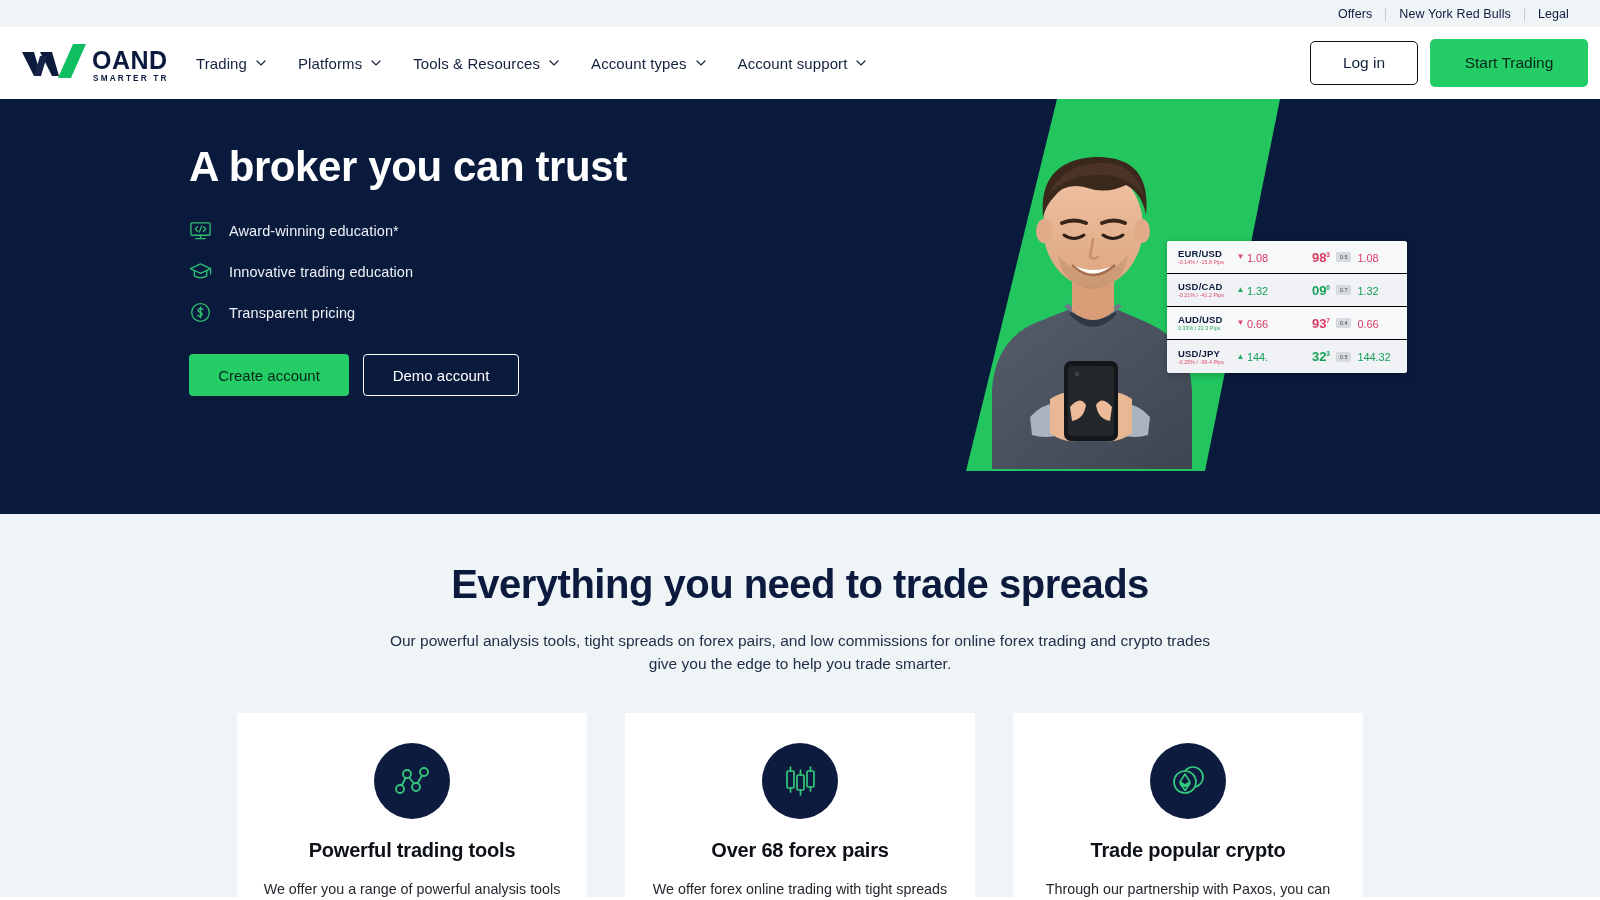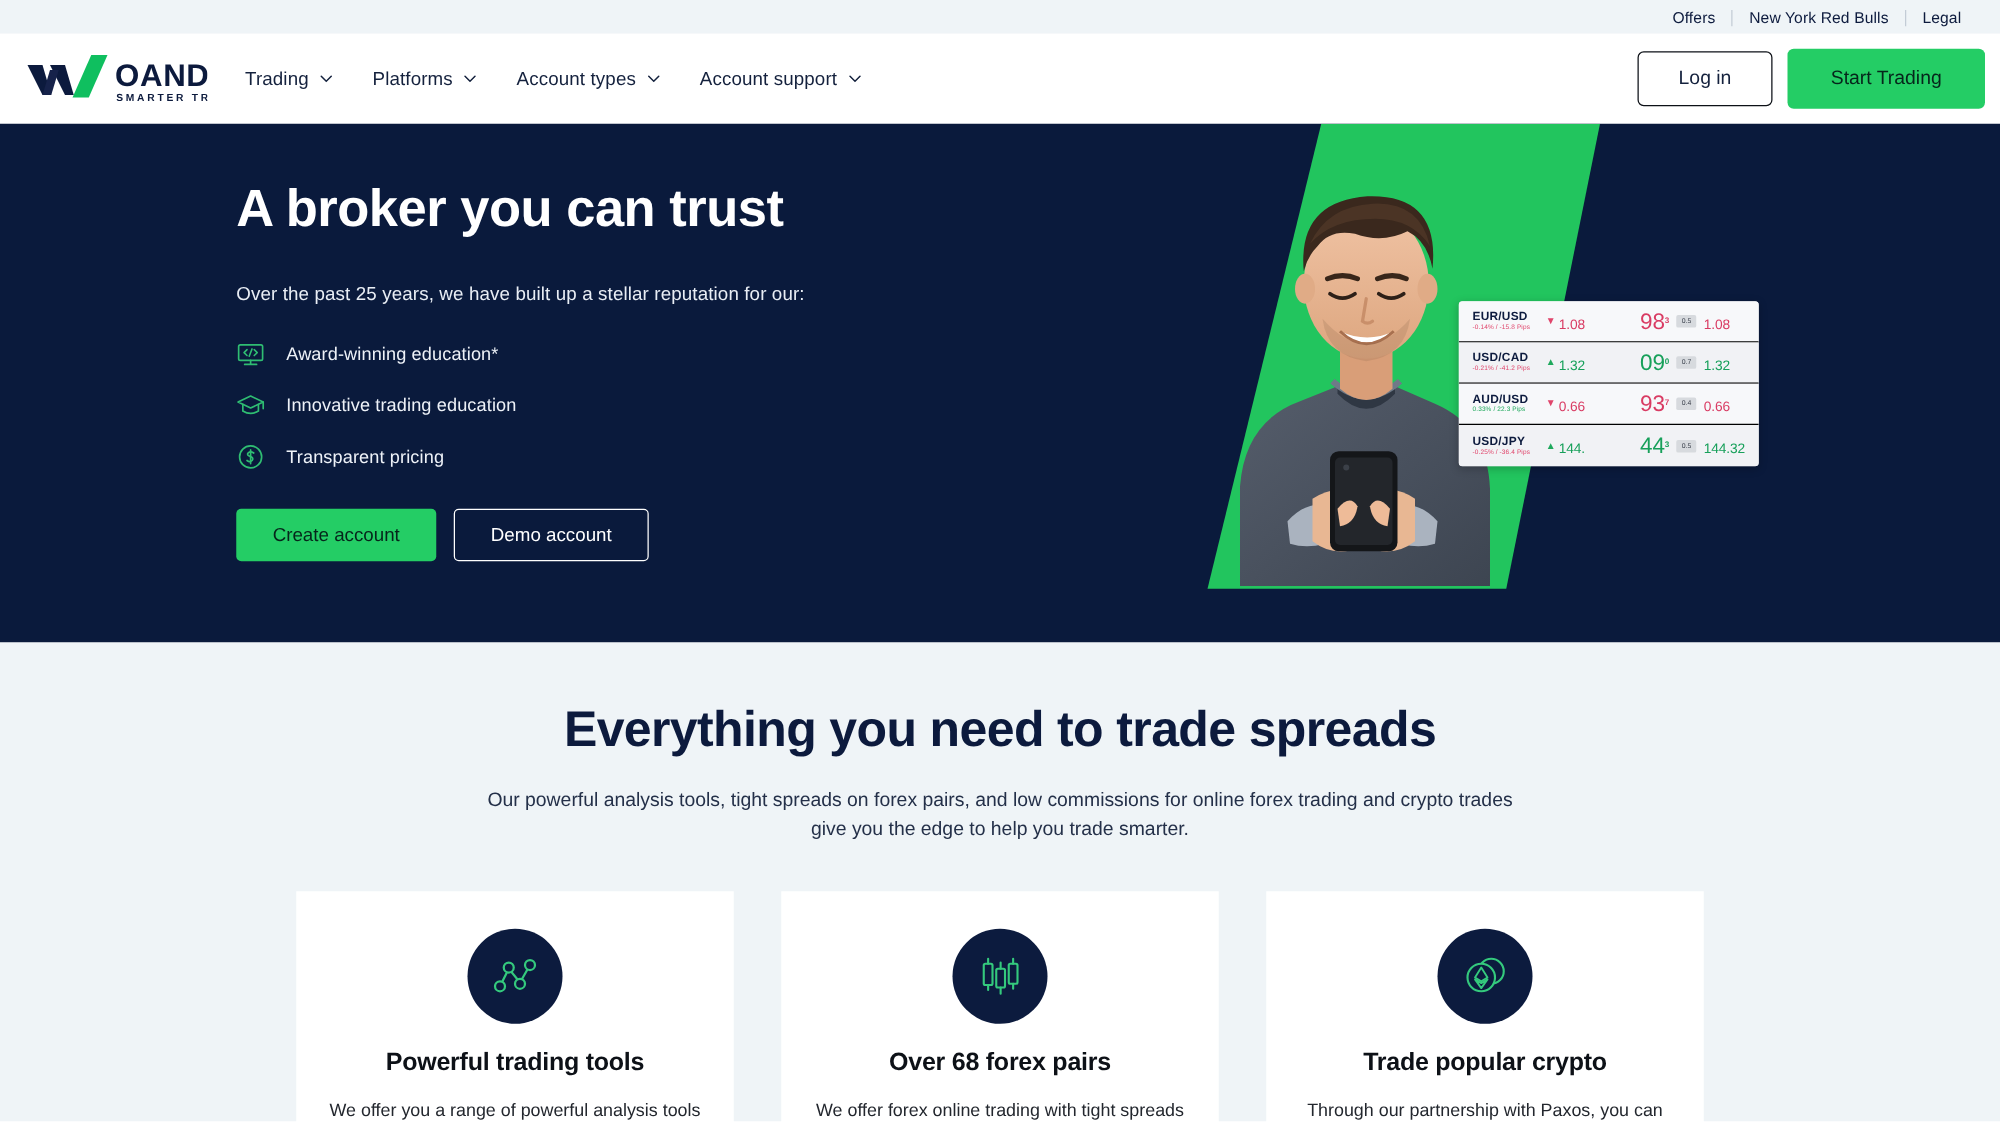--- a/index.html
+++ b/index.html
@@ -202,21 +202,21 @@
   .tk-chg.down { color: #e0456b; }
   .tk-arrow { width: 13px; flex: none; text-align: center; font-size: 8px; line-height: 8px; }
   .tk-arrow.up { color: #1fa95c; }
   .tk-arrow.down { color: #e0456b; }
   .tk-price {
     font-size: 11px; flex: 1; text-align: right; letter-spacing: -.1px;
     white-space: nowrap;
   }
   .tk-price.up { color: #17a05a; }
   .tk-price.down { color: #d93b63; }
-  .tk-price b { font-size: 18px; font-weight: normal; margin-left: 44px; }
+  .tk-price b { font-size: 13px; font-weight: bold; margin-left: 44px; }
   .tk-price sup { font-size: 6.5px; font-weight: bold; }
   .tk-spread {
     font-size: 5.5px; color: #3d434e; background: #d7dade;
     border-radius: 1.5px; padding: 2px 4px; margin: 0 6px;
     flex: none; min-width: 15px; text-align: center;
   }
 
   
   .section2 {
     background: #eff4f7;
@@ -306,20 +306,26 @@
 
   <nav class="nav">
     <div class="nav-item">
       <span>Trading</span>
       <svg class="chev" viewBox="0 0 10 6">
           <path d="M1 1 L5 5 L9 1" stroke="#14213d" stroke-width="1.2" fill="none" stroke-linecap="round"></path>
         </svg>
     </div>
     <div class="nav-item">
       <span>Platforms</span>
+      <svg class="chev" viewBox="0 0 10 6">
+          <path d="M1 1 L5 5 L9 1" stroke="#14213d" stroke-width="1.2" fill="none" stroke-linecap="round"></path>
+        </svg>
+    </div>
+    <div class="nav-item">
+      <span>Tools &amp; Resources</span>
       <svg class="chev" viewBox="0 0 10 6">
           <path d="M1 1 L5 5 L9 1" stroke="#14213d" stroke-width="1.2" fill="none" stroke-linecap="round"></path>
         </svg>
     </div>
     <div class="nav-item">
       <span>Account types</span>
       <svg class="chev" viewBox="0 0 10 6">
           <path d="M1 1 L5 5 L9 1" stroke="#14213d" stroke-width="1.2" fill="none" stroke-linecap="round"></path>
         </svg>
     </div>
@@ -429,29 +435,28 @@
       <div class="tk-price down"><span>0.66</span><b>93</b><sup>7</sup></div>
       <div class="tk-spread">0.4</div>
       <div class="tk-price down"><span>0.66</span><b>53</b><sup>1</sup></div>
     </div>
     <div class="ticker-row">
       <div class="tk-pair">
         <div class="tk-name">USD/JPY</div>
         <div class="tk-chg down">-0.25% / -36.4 Pips</div>
       </div>
       <div class="tk-arrow up">▲</div>
-      <div class="tk-price up"><span>144.</span><b>44</b><sup>3</sup></div>
+      <div class="tk-price up"><span>144.</span><b>32</b><sup>3</sup></div>
       <div class="tk-spread">0.5</div>
       <div class="tk-price up"><span>144.32</span><b></b><sup>8</sup></div>
     </div>
   </div>
 
   <div class="hero-inner">
     <h1 class="hero-title">A broker you can trust</h1>
-    <p class="hero-sub">Over the past 25 years, we have built up a stellar reputation for our:</p>
 
     <div class="hero-features">
       <div class="feature-row">
         <svg class="feature-icon" viewBox="0 0 24 24">
           <rect x="2" y="4" width="20" height="13" rx="1.4" stroke="#2fbd72" stroke-width="1.4" fill="none"></rect>
           <path d="M9 8 L6.5 10.5 L9 13" stroke="#2fbd72" stroke-width="1.3" fill="none" stroke-linecap="round" stroke-linejoin="round"></path>
           <path d="M15 8 L17.5 10.5 L15 13" stroke="#2fbd72" stroke-width="1.3" fill="none" stroke-linecap="round" stroke-linejoin="round"></path>
           <path d="M13.2 7.4 L10.8 13.6" stroke="#2fbd72" stroke-width="1.3" stroke-linecap="round"></path>
           <path d="M12 17 L12 20 M7 20.4 L17 20.4" stroke="#2fbd72" stroke-width="1.4" stroke-linecap="round"></path>
         </svg>

